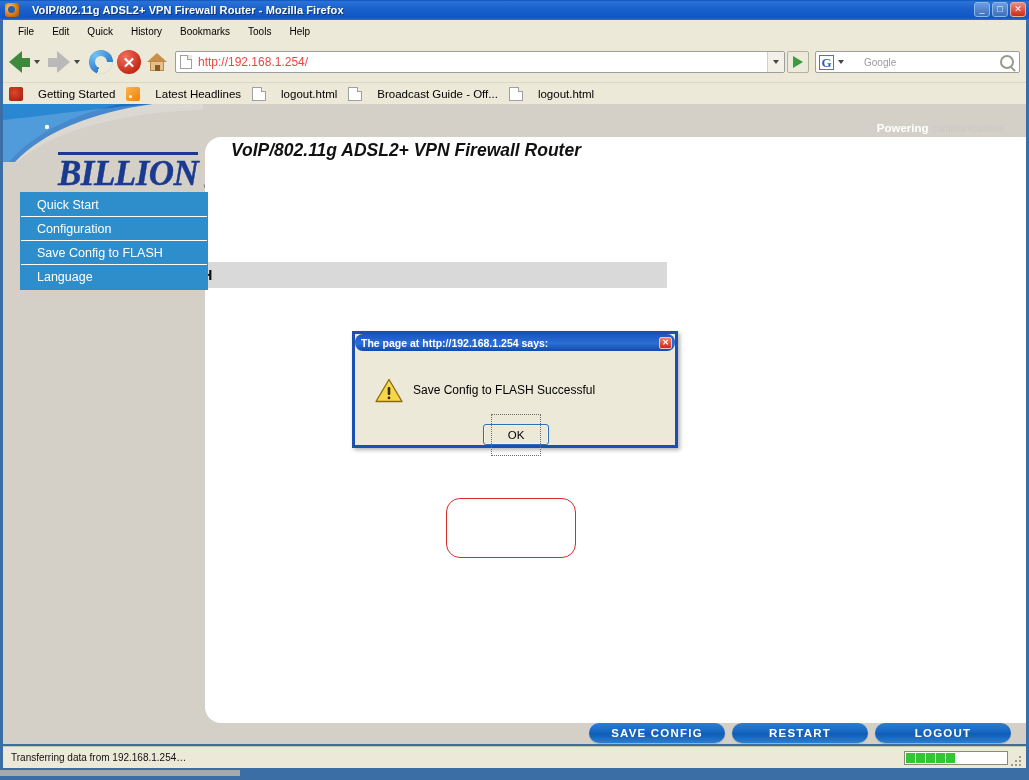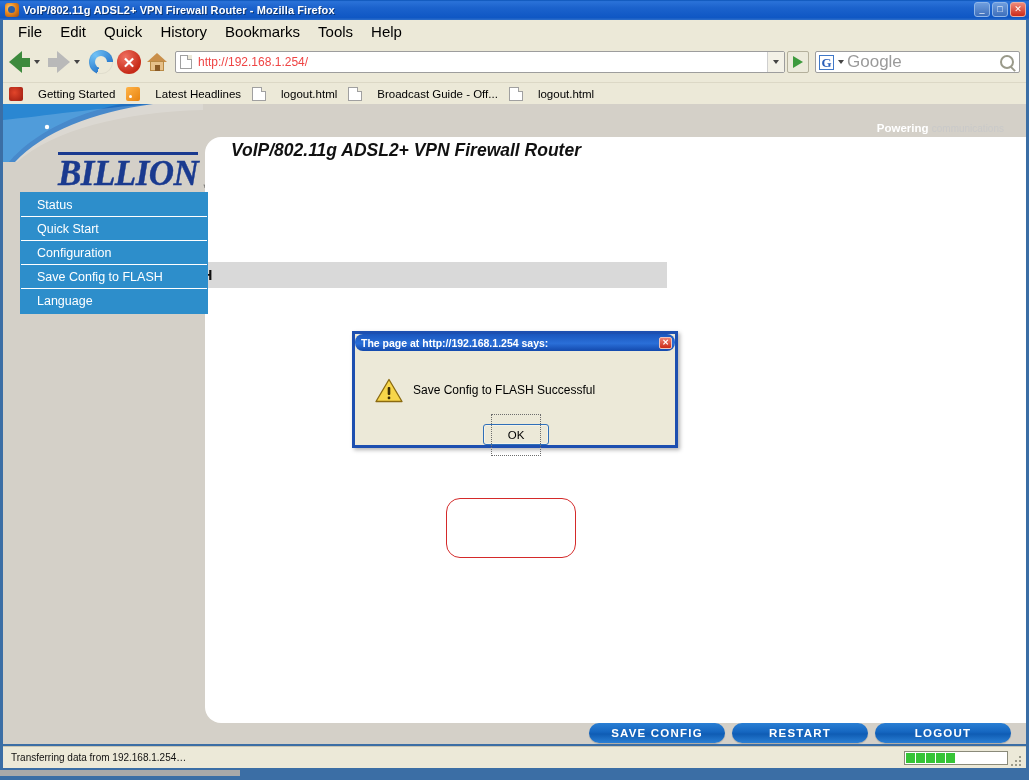--- a/index.html
+++ b/index.html
@@ -16,20 +16,21 @@
     box-sizing: border-box;
   }
 
   
   .titlebar {
     position: absolute; left: 0; top: 0; width: 1029px; height: 20px;
     background: linear-gradient(to bottom, #0a52b5 0%, #2a72d8 8%, #1b62cc 40%, #0f57c4 88%, #2f6fc9 100%);
     display: flex; align-items: center;
     box-sizing: border-box;
     padding: 0 2px;
+    gap: 9px;
   }
   .titlebar .ffico {
     width: 14px; height: 14px; margin: 0 4px 0 3px;
     border-radius: 3px;
     background: radial-gradient(circle at 35% 35%, #ffd27a 0%, #e8861d 45%, #9b4d12 100%);
     flex: none;
     position: relative;
   }
   .titlebar .ffico::after{
     content:""; position:absolute; left:3px; top:3px; width:7px;height:7px;
@@ -52,21 +53,21 @@
   .wbtn.max { background: linear-gradient(to bottom,#6f9ede,#3e6fbb); }
   .wbtn.cls { background: linear-gradient(to bottom,#f08a7a,#cc2a18); border-color:#e8b0a5; }
   .wbtn i { font-style: normal; line-height: 1; }
 
   
   .menubar {
     position: absolute; left: 3px; top: 20px; width: 1023px; height: 22px;
     background: #ece9d8;
     display: flex; align-items: center; padding-left: 6px;
     box-sizing: border-box;
-    font-size: 15px; color: #000;
+    font-size: 10px; color: #000;
   }
   .menubar .mi { padding: 2px 9px; white-space: nowrap; }
 
   
   .navbar {
     position: absolute; left: 3px; top: 42px; width: 1023px; height: 40px;
     background: #ece9d8;
     display: flex; align-items: center; padding: 0 6px;
     box-sizing: border-box;
   }
@@ -142,21 +143,21 @@
     width: 205px; height: 22px; background: #fff; border: 1px solid #9d9d9d;
     display: flex; align-items: center; border-radius:2px; box-sizing: border-box;
   }
   .glogo {
     width: 15px; height: 15px; margin: 0 2px 0 3px;
     border: 1px solid #3f78c8; box-sizing: border-box;
     display:flex;align-items:center;justify-content:center;
     font-family: "Liberation Serif", serif; font-size: 13px; font-weight: bold; color:#2b5fb8;
     line-height: 1;
   }
-  .searchbar .ph { font-size: 17px; color: #9a9a9a; margin-left: 3px; }
+  .searchbar .ph { font-size: 10px; color: #9a9a9a; margin-left: 20px; }
   .srchico {
     margin-left: auto; margin-right: 5px; width: 14px; height: 14px;
     border: 2px solid #9a9a8a; border-radius: 50%; position: relative; box-sizing:border-box;
   }
   .srchico::after{content:"";position:absolute;right:-4px;bottom:-3px;width:6px;height:2px;background:#9a9a8a;transform:rotate(45deg);}
 
   
   .bmbar {
     position: absolute; left: 3px; top: 82px; width: 1023px; height: 22px;
     background: #ece9d8; border-top: 1px solid #dcd8c6;
@@ -466,23 +467,20 @@
         </div>
       </div>
 
       <div class="panel"></div>
 
       <div class="prodtitle">VoIP/802.11g ADSL2+ VPN Firewall Router</div>
 
       <div class="sectitle">Save Config to FLASH</div>
 
       <div class="sidebar">
-        <div class="sbitem">
-          <span>Status</span>
-        </div>
         <div class="sbitem">
           <span>Quick Start</span>
         </div>
         <div class="sbitem">
           <span>Configuration</span>
         </div>
         <div class="sbitem">
           <span>Save Config to FLASH</span>
         </div>
         <div class="sbitem">

